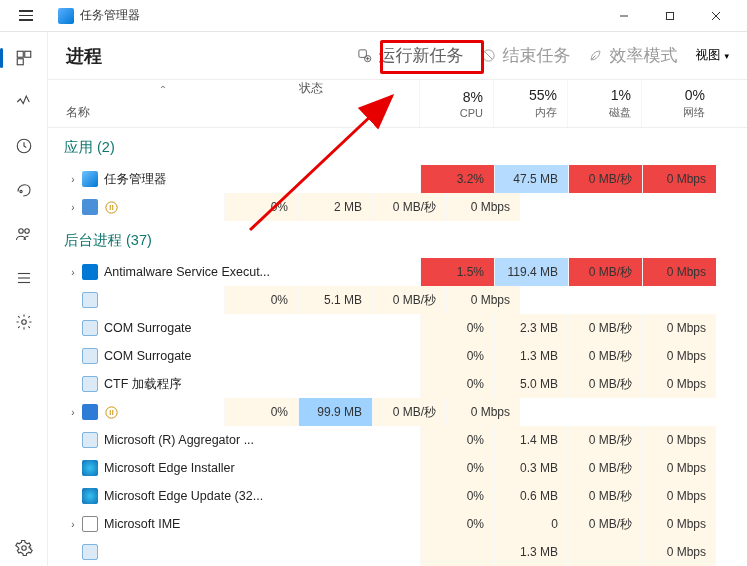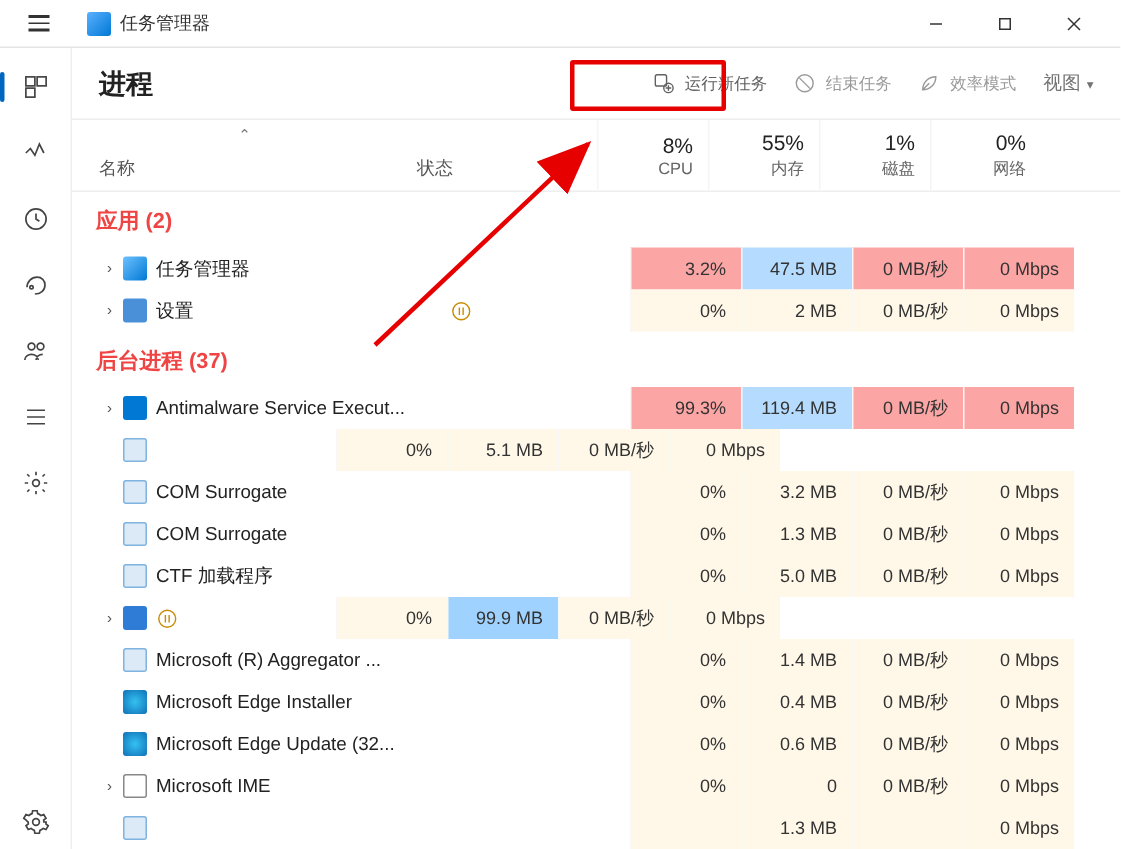--- a/index.html
+++ b/index.html
@@ -25,49 +25,49 @@
 .rail-spacer { flex: 1; }
 .rail svg { width: 18px; height: 18px; stroke: #444; fill: none; stroke-width: 1.5; }
 
 
 .content { flex: 1; display: flex; flex-direction: column; }
 
 
 .toolbar { height: 48px; display: flex; align-items: center; padding: 0 18px; border-bottom: 1px solid #eee; position: relative; }
 .page-title { font-size: 18px; font-weight: 600; color: #222; }
 .tool-actions { margin-left: auto; display: flex; align-items: center; gap: 18px; }
-.action { display: flex; align-items: center; gap: 6px; font-size: 11px; color: #606060; }
+.action { display: flex; align-items: center; gap: 6px; font-size: 17px; color: #606060; }
 .action svg { width: 15px; height: 15px; stroke: #606060; fill: none; stroke-width: 1.5; }
 .action.disabled { color: #9a9a9a; }
 .action.disabled svg { stroke: #9a9a9a; }
 .highlight-box { position: absolute; border: 3px solid #e60000; border-radius: 2px; pointer-events: none; }
-.view-btn { font-size: 12.5px; color: #737373; display:flex; align-items:center; gap:4px;}
+.view-btn { font-size: 12.5px; color: #000000; display:flex; align-items:center; gap:4px;}
 
 
 .cols-header { display: flex; height: 48px; border-bottom: 1px solid #eee; font-size: 12px; color: #555; }
 .col-name { width: 230px; display: flex; flex-direction: column; justify-content: flex-end; padding: 0 0 6px 18px; position:relative;}
 .col-name .chev { position:absolute; top:4px; left:50%; transform:translateX(-50%); font-size:10px; color:#777;}
-.col-status { width: 120px; display: flex; align-items: flex-end; padding-bottom: 6px; }
+.col-status { width: 120px; display: flex; align-items: flex-start; padding-bottom: 6px; margin-left: 21px; }
 .col-metric { width: 74px; display: flex; flex-direction: column; align-items: flex-end; justify-content: center; padding-right: 10px; border-left: 1px solid #f5f5f5; }
 .col-metric .pct { font-size: 14px; color: #222; }
 .col-metric .lbl { font-size: 11px; color: #666; margin-top: 2px; }
 
 
 .plist { flex: 1; overflow: hidden; font-size: 12.5px; color: #222; }
-.group-title { font-size: 14.5px; padding: 10px 0 8px 16px; font-weight: 700; color: #ef4444;}
+.group-title { font-size: 14.5px; padding: 10px 0 8px 16px; font-weight: 400; color: #0f766e;}
 .row { display: flex; align-items: center; height: 28px; }
 .row .indent { width: 16px; }
 .row .expander { width: 18px; text-align: center; color: #555; font-size: 10px; }
 .row .picon { width: 16px; height: 16px; margin-right: 6px; border-radius: 2px; background:#5aa9e6; display:inline-block;}
 .row .pname { flex: 0 0 auto; width: 196px; white-space: nowrap; overflow: hidden; text-overflow: ellipsis; }
 .row .pstatus { width: 120px; display:flex; align-items:center; justify-content:flex-start; color:#c98b00;}
 .pstatus svg { width:15px; height:15px; stroke:#c98b00; fill:none; stroke-width:1.5;}
 .cell { width: 74px; text-align: right; padding-right: 10px; height: 100%; display: flex; align-items: center; justify-content: flex-end; border-left: 1px solid #f7f7f7; font-size: 12px; color: #333;}
 .heat0 { background: #fff8e8; }
-.cell.sel { background: #fca5a5; }
+.cell.sel { background: #ef4444; }
 .cell.selmid { background: #b5dcff; }
 .cell.seldeep { background: #9fd2ff; }
 
 
 .arrow-svg { position: absolute; left: 0; top: 0; pointer-events: none; }
 
 </style>
 </head>
 <body>
 
@@ -227,41 +227,40 @@
           <span class="pstatus"></span>
           <span class="cell sel">3.2%</span>
           <span class="cell selmid">47.5 MB</span>
           <span class="cell sel">0 MB/秒</span>
           <span class="cell sel">0 Mbps</span>
         </div>
         <div class="row">
           <span class="indent"></span>
           <span class="expander">›</span>
           <span class="picon" style="background:#4a90d9;"></span>
-          <span class="pname">设置</span>
           <span class="pstatus">
             <svg viewBox="0 0 24 24">
               <circle cx="12" cy="12" r="9"></circle>
               <line x1="10" y1="8" x2="10" y2="16"></line>
               <line x1="14" y1="8" x2="14" y2="16"></line>
             </svg>
           </span>
           <span class="cell heat0">0%</span>
           <span class="cell heat0">2 MB</span>
           <span class="cell heat0">0 MB/秒</span>
           <span class="cell heat0">0 Mbps</span>
         </div>
         <div class="group-title">后台进程 (37)</div>
         <div class="row">
           <span class="indent"></span>
           <span class="expander">›</span>
           <span class="picon" style="background:#0078d4;"></span>
           <span class="pname">Antimalware Service Execut...</span>
           <span class="pstatus"></span>
-          <span class="cell sel">99.3%</span>
+          <span class="cell sel">1.5%</span>
           <span class="cell selmid">119.4 MB</span>
           <span class="cell sel">0 MB/秒</span>
           <span class="cell sel">0 Mbps</span>
         </div>
         <div class="row">
           <span class="indent"></span>
           <span class="expander"></span>
           <span class="picon" style="background:#dce9f7;border:1px solid #7fb3e0;"></span>
           <span class="pstatus"></span>
           <span class="cell heat0">0%</span>
@@ -269,21 +268,21 @@
           <span class="cell heat0">0 MB/秒</span>
           <span class="cell heat0">0 Mbps</span>
         </div>
         <div class="row">
           <span class="indent"></span>
           <span class="expander"></span>
           <span class="picon" style="background:#dce9f7;border:1px solid #7fb3e0;"></span>
           <span class="pname">COM Surrogate</span>
           <span class="pstatus"></span>
           <span class="cell heat0">0%</span>
-          <span class="cell heat0">3.2 MB</span>
+          <span class="cell heat0">2.3 MB</span>
           <span class="cell heat0">0 MB/秒</span>
           <span class="cell heat0">0 Mbps</span>
         </div>
         <div class="row">
           <span class="indent"></span>
           <span class="expander"></span>
           <span class="picon" style="background:#dce9f7;border:1px solid #7fb3e0;"></span>
           <span class="pname">COM Surrogate</span>
           <span class="pstatus"></span>
           <span class="cell heat0">0%</span>
@@ -329,21 +328,21 @@
           <span class="cell heat0">0 MB/秒</span>
           <span class="cell heat0">0 Mbps</span>
         </div>
         <div class="row">
           <span class="indent"></span>
           <span class="expander"></span>
           <span class="picon" style="background:radial-gradient(circle,#35c1f1,#0f70b7);"></span>
           <span class="pname">Microsoft Edge Installer</span>
           <span class="pstatus"></span>
           <span class="cell heat0">0%</span>
-          <span class="cell heat0">0.4 MB</span>
+          <span class="cell heat0">0.3 MB</span>
           <span class="cell heat0">0 MB/秒</span>
           <span class="cell heat0">0 Mbps</span>
         </div>
         <div class="row">
           <span class="indent"></span>
           <span class="expander"></span>
           <span class="picon" style="background:radial-gradient(circle,#35c1f1,#0f70b7);"></span>
           <span class="pname">Microsoft Edge Update (32...</span>
           <span class="pstatus"></span>
           <span class="cell heat0">0%</span>

